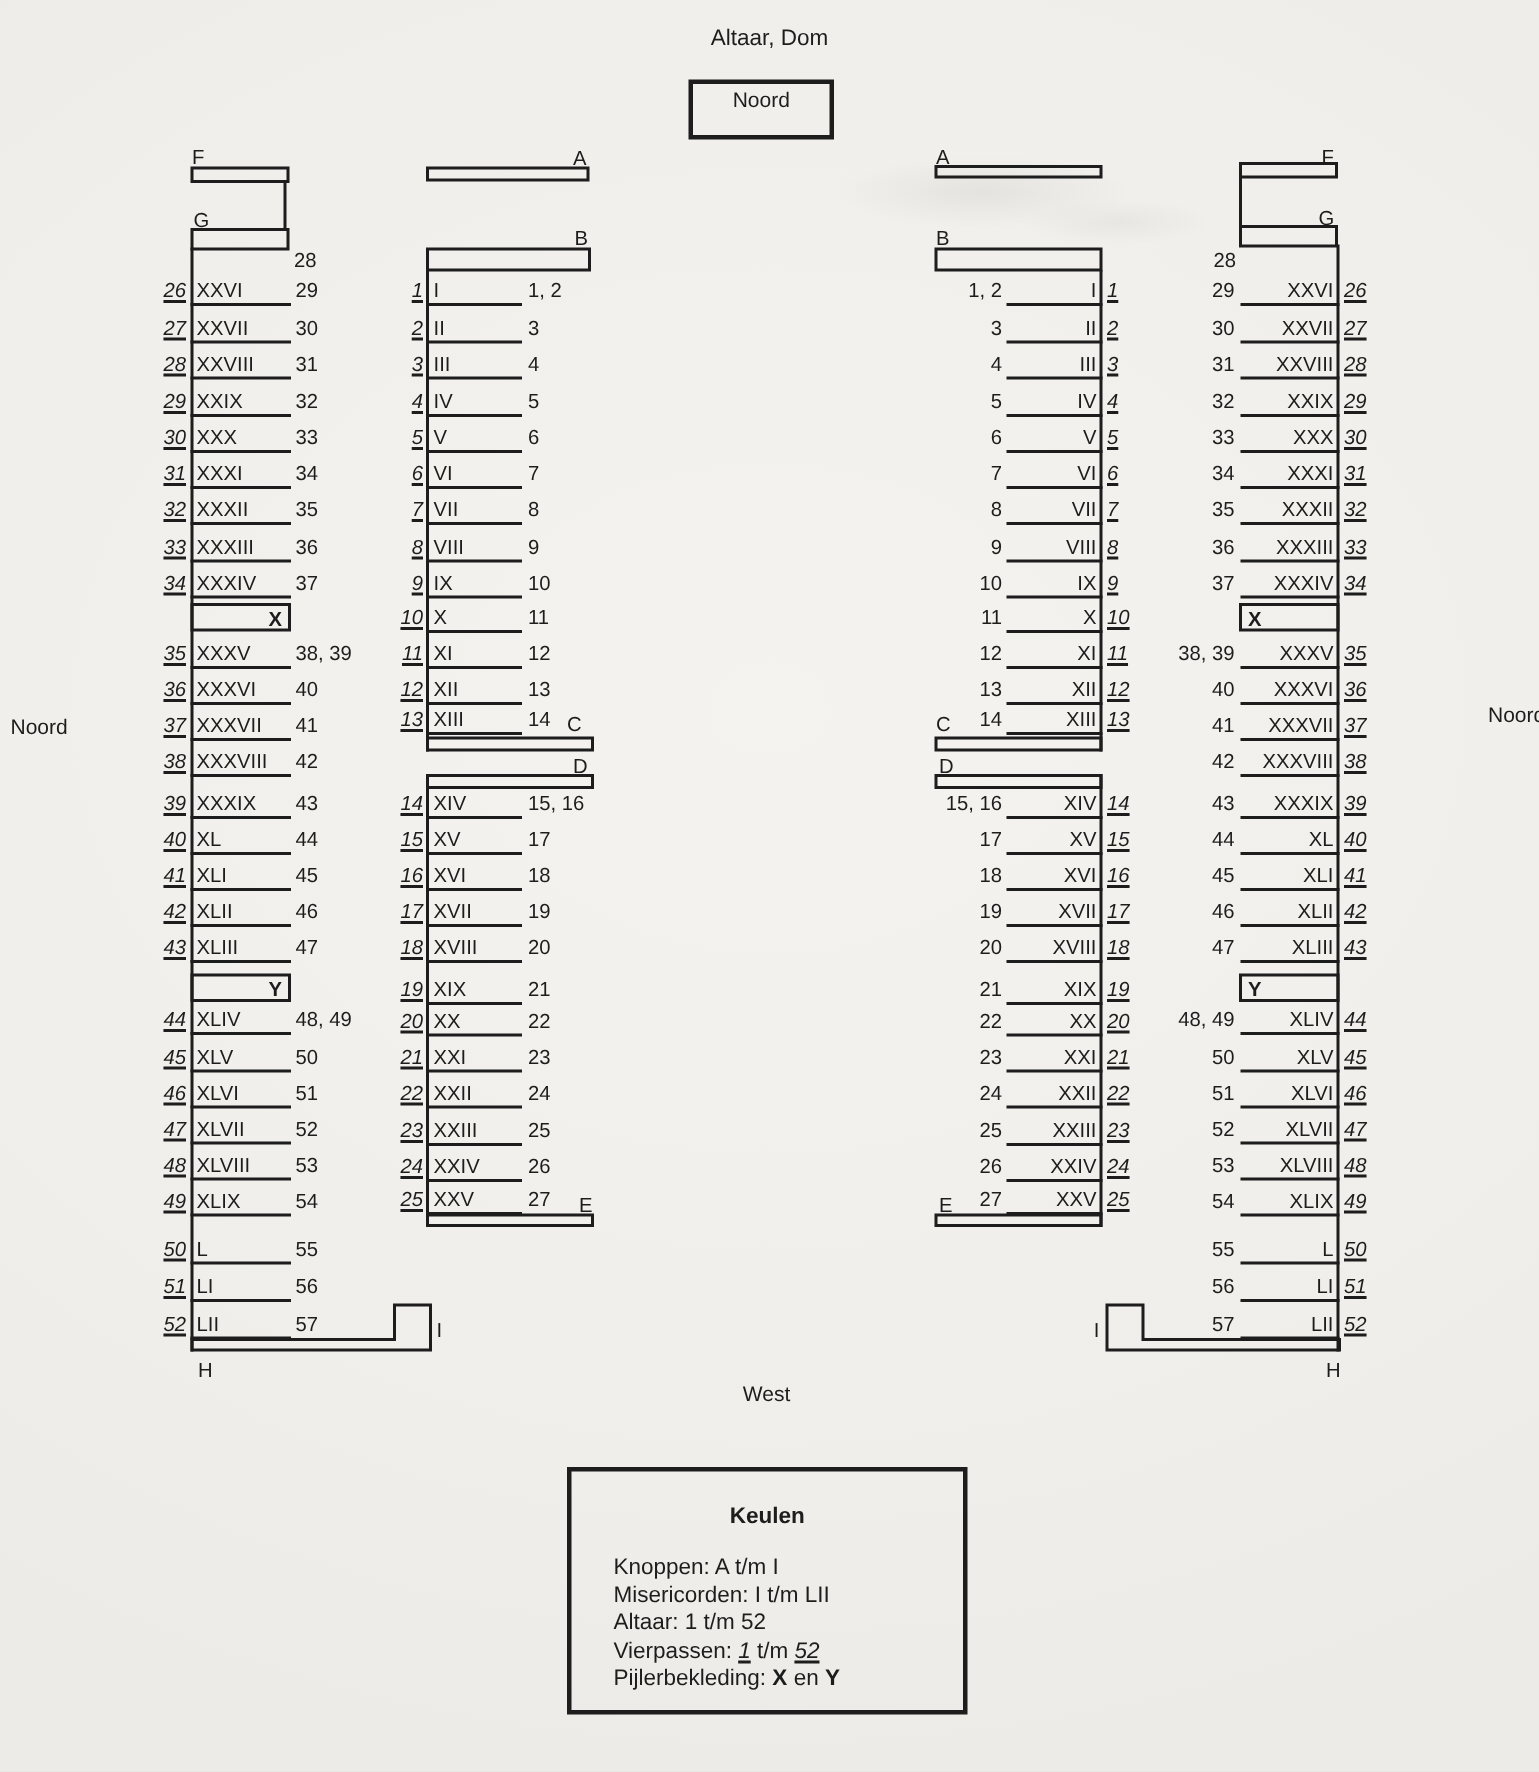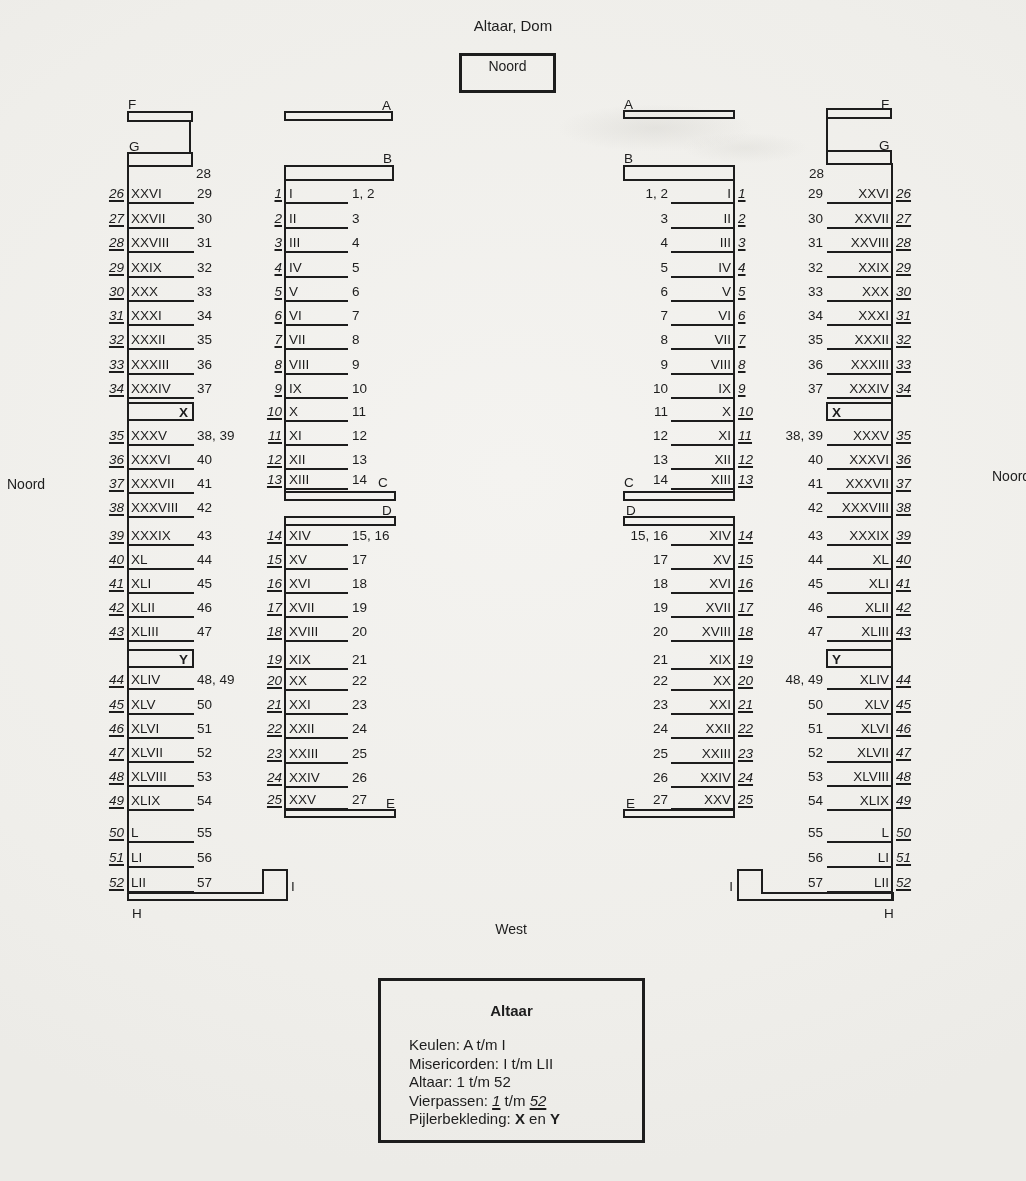--- a/index.html
+++ b/index.html
@@ -39,22 +39,22 @@
   <div class="t" style="left:486px;top:920px;width:50px;text-align:center;font-size:14px;">West</div>
 
   <svg style="left:125px;top:867px;" width="166" height="40" viewBox="0 0 166 40">
     <path d="M3 26 H138 V3 H162 V33 H3 Z" fill="none" stroke="#1d1d1d" stroke-width="2"></path>
   </svg>
   <svg style="left:735px;top:867px;" width="166" height="40" viewBox="0 0 166 40">
     <path d="M158 26 H27 V3 H3 V33 H158 Z" fill="none" stroke="#1d1d1d" stroke-width="2"></path>
   </svg>
 
   <div class="bx thick" style="left:378px;top:978px;width:267px;height:165px;">
-    <div class="lg-title">Altaar</div>
-    <div class="lg-line lg-first"><span>Keulen: </span><span>A t/m I</span></div>
+    <div class="lg-title">Keulen</div>
+    <div class="lg-line lg-first"><span>Knoppen: </span><span>A t/m I</span></div>
     <div class="lg-line"><span>Misericorden: </span><span>I t/m LII</span></div>
     <div class="lg-line"><span>Altaar: </span><span>1 t/m 52</span></div>
     <div class="lg-line"><span>Vierpassen: </span><span class="vier">1</span><span> t/m </span><span class="vier">52</span></div>
     <div class="lg-line"><span>Pijlerbekleding: </span><b>X</b><span> en </span><b>Y</b></div>
   </div>
 
 <div class="ln" style="left: 127px; top: 202px; width: 67px; height: 2px;"></div>
     <div class="t vier" style="left: 88px; top: 184px; width: 36px; text-align: right;">26</div>
     <div class="t" style="left: 131px; top: 184px; width: 58px; text-align: left;">XXVI</div>
     <div class="t" style="left: 197px; top: 184px; width: 64px; text-align: left;">29</div>

